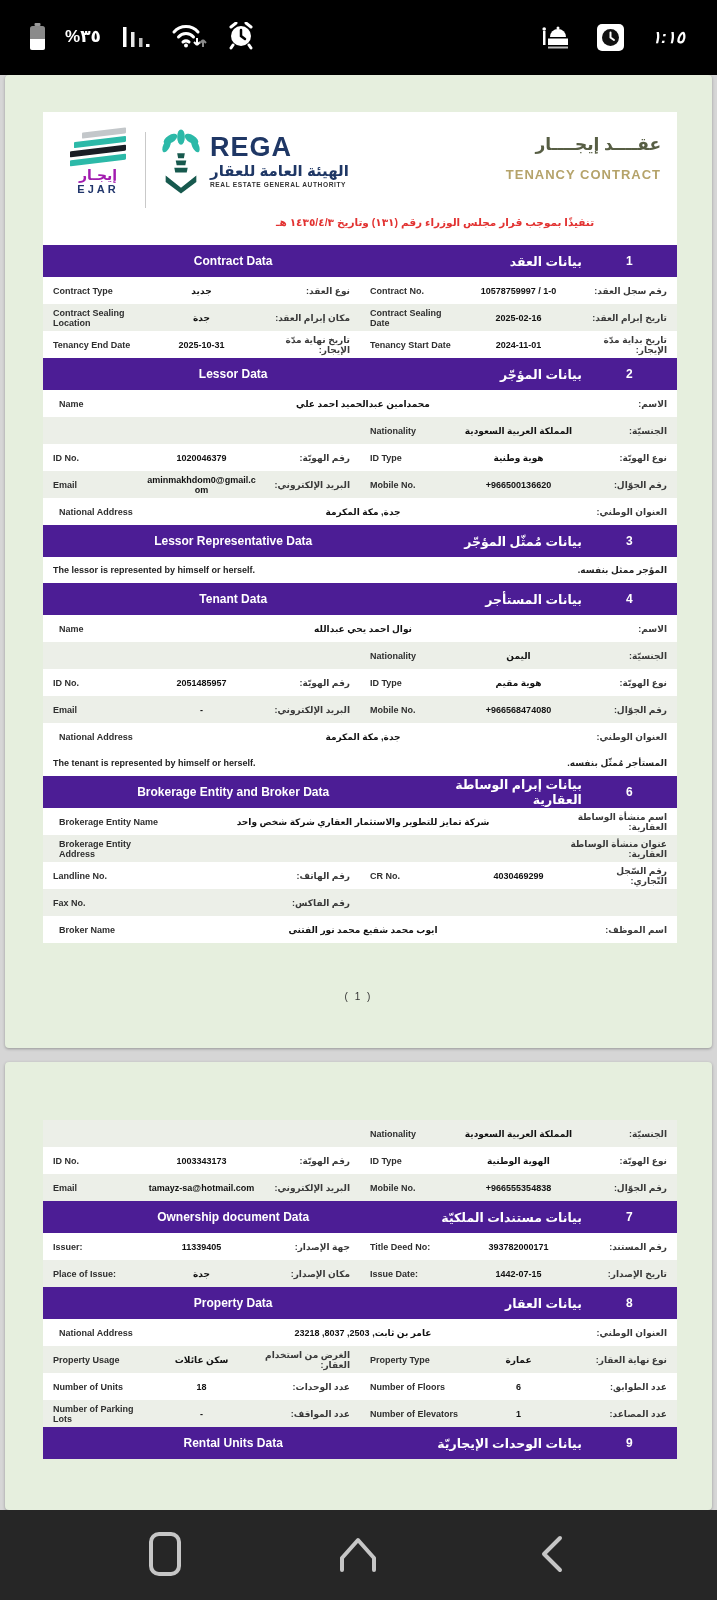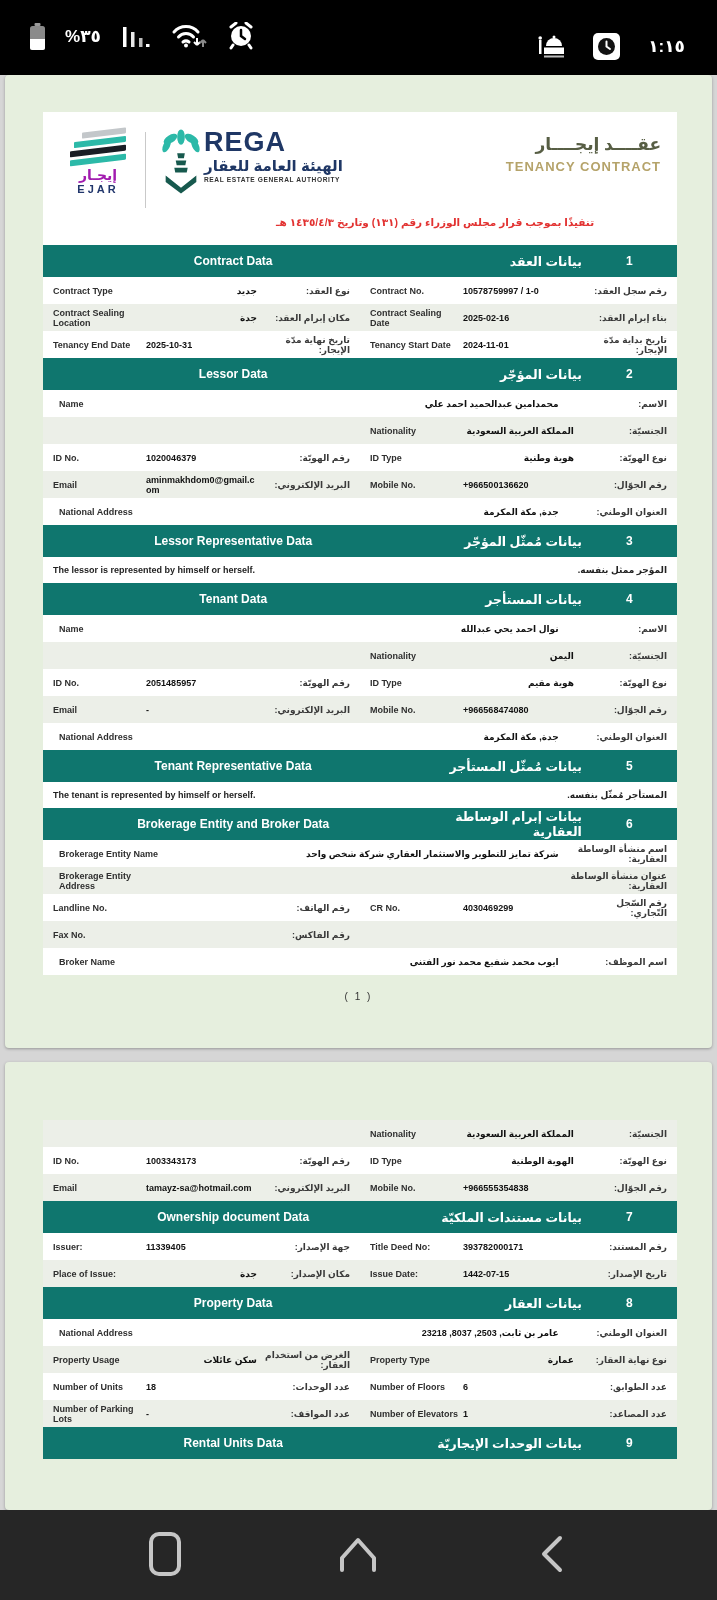--- a/index.html
+++ b/index.html
@@ -5,64 +5,64 @@
   html,body{margin:0;padding:0;}
   body{
     width:717px;height:1600px;position:relative;overflow:hidden;
     background:#d6d6d6;
     font-family:"Liberation Sans","DejaVu Sans",sans-serif;
     -webkit-font-smoothing:antialiased;
   }
   
   .status-bar{position:absolute;top:0;left:0;width:717px;height:75px;background:#000;}
   .sb-left{position:absolute;left:30px;top:22px;display:flex;align-items:center;gap:20px;}
-  .sb-right{position:absolute;right:32px;top:32px;display:flex;align-items:center;gap:28px;}
+  .sb-right{position:absolute;right:32px;top:23px;display:flex;align-items:center;gap:28px;font-style:italic;}
   .sb-text{color:#fff;font-size:17px;font-weight:bold;letter-spacing:.5px;}
   .sb-icon{display:block;}
   
   .viewer{position:absolute;top:75px;left:0;width:717px;height:1435px;background:#d6d6d6;}
   .page{position:absolute;left:5px;width:707px;background:#e6efde;border-radius:4px;
         box-shadow:0 1px 3px rgba(0,0,0,.3);overflow:hidden;}
   #page1{top:0;height:973px;}
   #page2{top:987px;height:448px;}
   .card{position:absolute;left:38px;width:634px;background:#fff;}
   #card1{top:37px;}
   #card2{top:58px;background:transparent;}
   
   .doc-header{display:flex;align-items:flex-start;padding:16px 16px 2px 16px;background:#fff;}
   .ejar-logo{width:78px;text-align:center;}
   .ejar-stripes{width:56px;margin:2px auto 4px auto;}
   .stripe{height:6px;margin-bottom:3px;transform:skewY(-7deg);border-radius:1px;}
   .ejar-ar{font-size:14px;font-weight:bold;color:#a21caf;}
   .ejar-en{font-size:11px;font-weight:bold;color:#20356b;letter-spacing:3px;}
   .vdiv{width:1px;height:76px;background:#c9c9c9;margin:4px 12px 0 8px;}
-  .rega{display:flex;align-items:flex-start;}
+  .rega{display:flex;gap:6px;align-items:center;}
   .rega-texts{display:flex;flex-direction:column;line-height:1.05;}
   .rega-name{font-size:27px;font-weight:bold;color:#1f3765;letter-spacing:1px;}
   .rega-ar{font-size:15px;font-weight:bold;color:#1f3765;margin-top:2px;}
   .rega-en{font-size:6.6px;font-weight:bold;color:#333;letter-spacing:.6px;margin-top:3px;}
   .hdr-spacer{flex:1;}
   .title-block{text-align:right;padding-top:6px;}
   .title-ar{font-size:17px;font-weight:bold;color:#575e44;}
-  .title-en{font-size:13px;font-weight:bold;color:#b5a36a;letter-spacing:1px;margin-top:4px;}
+  .title-en{font-size:13px;font-weight:bold;color:#b5a36a;letter-spacing:1px;margin-top:12px;}
   .notice{background:#fff;text-align:center;padding:2px 0 12px 150px;
           color:#e23231;font-weight:bold;font-size:10.5px;line-height:21px;direction:rtl;}
   
-  .sec-head{height:32px;background:#0f766e;color:#fff;display:grid;
+  .sec-head{height:32px;background:#4c1d95;color:#fff;display:grid;
             grid-template-columns:60% 25% 15%;align-items:center;}
   .sec-head .t-en{text-align:center;font-size:12px;font-weight:bold;}
   .sec-head .t-ar{text-align:right;font-size:12.5px;font-weight:bold;direction:rtl;}
   .sec-head .t-num{text-align:center;font-size:12px;font-weight:bold;}
   .row{display:flex;direction:rtl;align-items:center;min-height:27px;background:#fff;
        font-size:9px;color:#222;}
   .row.gray{background:#ecefe8;}
   .cell{flex:1 1 50%;display:flex;direction:rtl;align-items:center;padding:3px 10px;box-sizing:border-box;}
   .cell.empty{visibility:hidden;}
   .lbl-ar{flex:0 0 30%;text-align:right;font-weight:600;color:#3a3a3a;direction:rtl;}
-  .val{flex:1;font-weight:bold;color:#111;overflow-wrap:anywhere;padding:0 4px;}
+  .val{flex:1;text-align:center;font-weight:bold;color:#111;overflow-wrap:anywhere;padding:0 4px;}
   .lbl-en{flex:0 0 30%;text-align:left;direction:ltr;font-weight:600;color:#2f2f2f;}
   .row.full .cell{flex-basis:100%;}
   .row.full .lbl-ar{flex-basis:17%;}
   .row.full .lbl-en{flex-basis:17%;padding-left:6px;}
   .row.note{direction:rtl;justify-content:space-between;padding:0 10px;font-weight:600;min-height:26px;}
   .note-ar{direction:rtl;}
   .note-en{direction:ltr;}
   .page-num{position:absolute;bottom:46px;left:0;width:100%;text-align:center;
             font-size:10px;color:#333;letter-spacing:2px;}
   
@@ -181,21 +181,21 @@
               <span class="lbl-en">Contract No.</span>
             </div>
             <div class="cell">
               <span class="lbl-ar">نوع العقد:</span>
               <span class="val" dir="rtl">جديد</span>
               <span class="lbl-en">Contract Type</span>
             </div>
           </div>
           <div class="row gray">
             <div class="cell">
-              <span class="lbl-ar">بناء إبرام العقد:</span>
+              <span class="lbl-ar">تاريخ إبرام العقد:</span>
               <span class="val" dir="ltr">2025-02-16</span>
               <span class="lbl-en">Contract Sealing Date</span>
             </div>
             <div class="cell">
               <span class="lbl-ar">مكان إبرام العقد:</span>
               <span class="val" dir="rtl">جدة</span>
               <span class="lbl-en">Contract Sealing Location</span>
             </div>
           </div>
           <div class="row">
@@ -313,25 +313,20 @@
               <span class="val" dir="ltr">-</span>
               <span class="lbl-en">Email</span>
             </div>
           </div>
           <div class="row full">
             <div class="cell">
               <span class="lbl-ar">العنوان الوطني:</span>
               <span class="val" dir="rtl">جدة, مكة المكرمة</span>
               <span class="lbl-en">National Address</span>
             </div>
-          </div>
-          <div class="sec-head">
-            <span class="t-en">Tenant Representative Data</span>
-            <span class="t-ar">بيانات مُمثّل المستأجر</span>
-            <span class="t-num">5</span>
           </div>
           <div class="row note">
             <span class="note-ar">المستأجر مُمثّل بنفسه.</span>
             <span class="note-en">The tenant is represented by himself or herself.</span>
           </div>
           <div class="sec-head">
             <span class="t-en">Brokerage Entity and Broker Data</span>
             <span class="t-ar">بيانات إبرام الوساطة العقارية</span>
             <span class="t-num">6</span>
           </div>

